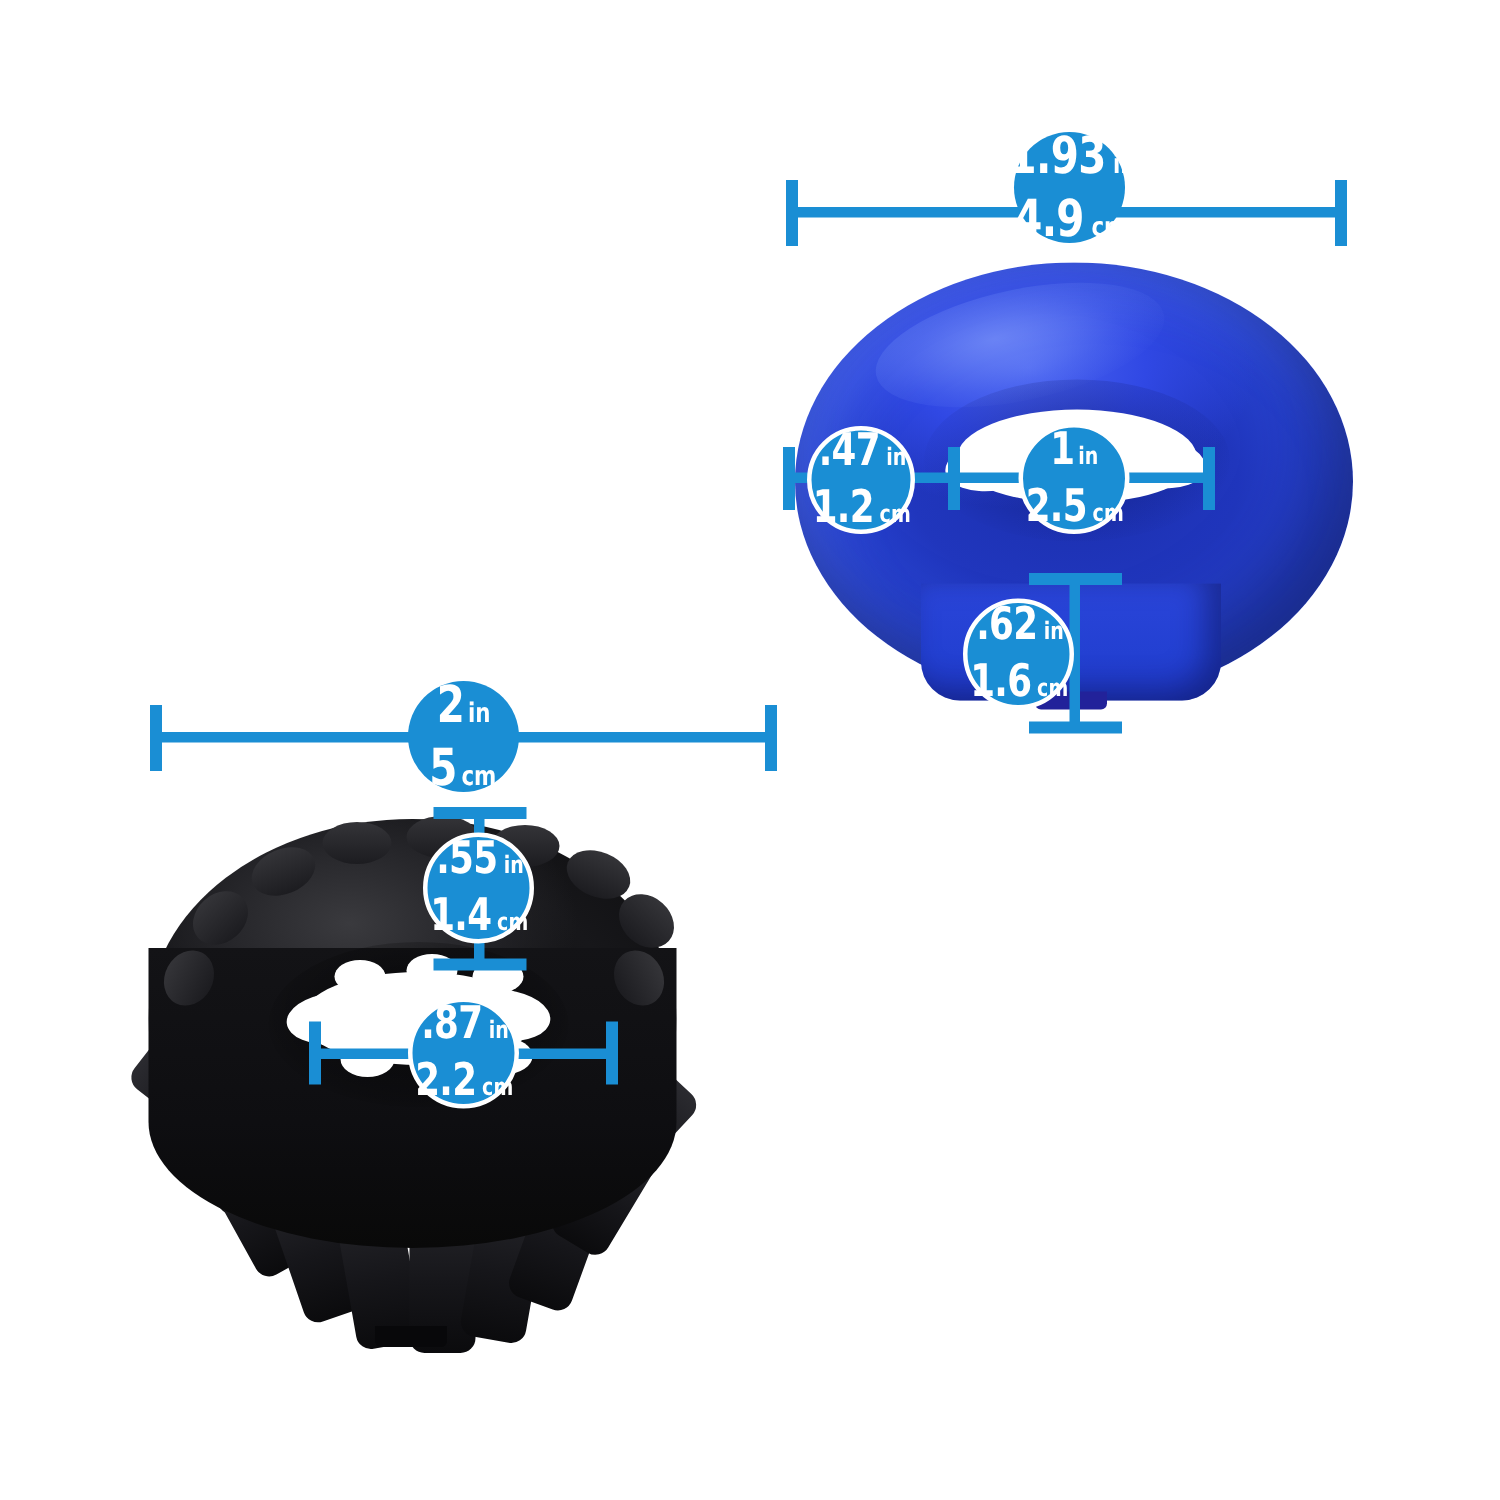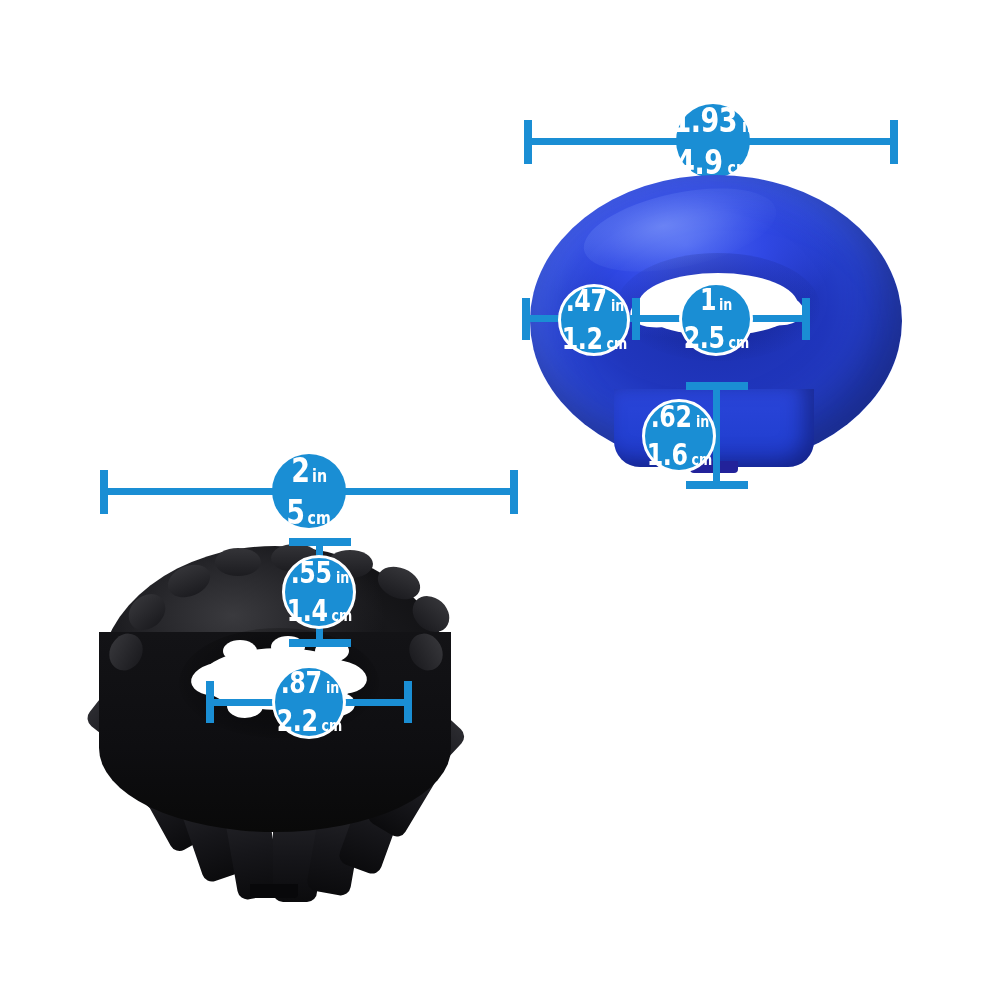--- a/index.html
+++ b/index.html
@@ -271,21 +271,21 @@
 </style>
 </head>
 <body>
 
 <div id="stage">
 
   <div class="dim-line dim-h-bar" style="left:524px; top:138px; width:374px;"></div>
   <div class="cap-v" style="left:524px; top:120px; height:44px;"></div>
   <div class="cap-v" style="left:890px; top:120px; height:44px;"></div>
 
-  <div class="badge big" style="left:676px; top:104px; width:74px; height:74px;align-items:center;">
+  <div class="badge big" style="left:676px; top:88px; width:74px; height:74px;align-items:center;">
     <div class="frac-top">
       <span class="num">1.93</span>
         <span class="unit">in</span>
     </div>
     <div class="rule"></div>
     <div class="frac-bot">
       <span class="num">4.9</span>
         <span class="unit">cm</span>
     </div>
   </div>
@@ -301,21 +301,21 @@
     <div class="blue-tab"></div>
   </div>
 
   <div class="dim-line dim-h-bar" style="left:522px; top:315px; width:118px;"></div>
   <div class="cap-v" style="left:522px; top:298px; height:42px;"></div>
   <div class="cap-v" style="left:632px; top:298px; height:42px;"></div>
 
   <div class="dim-line dim-h-bar" style="left:636px; top:315px; width:174px;"></div>
   <div class="cap-v" style="left:802px; top:298px; height:42px;"></div>
 
-  <div class="badge mid ringed" style="left:558px; top:284px; width:72px; height:72px;">
+  <div class="badge mid ringed" style="left:538px; top:284px; width:72px; height:72px;">
     <div class="frac-top">
       <span class="num">.47</span>
         <span class="unit">in</span>
     </div>
     <div class="rule"></div>
     <div class="frac-bot">
       <span class="num">1.2</span>
         <span class="unit">cm</span>
     </div>
   </div>

